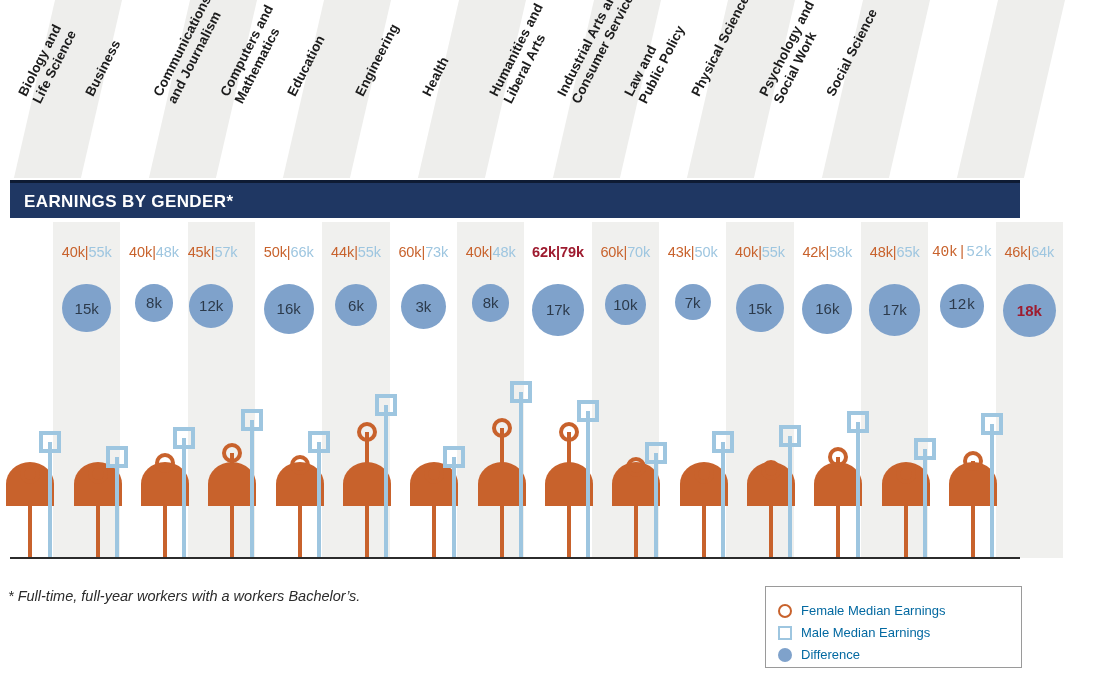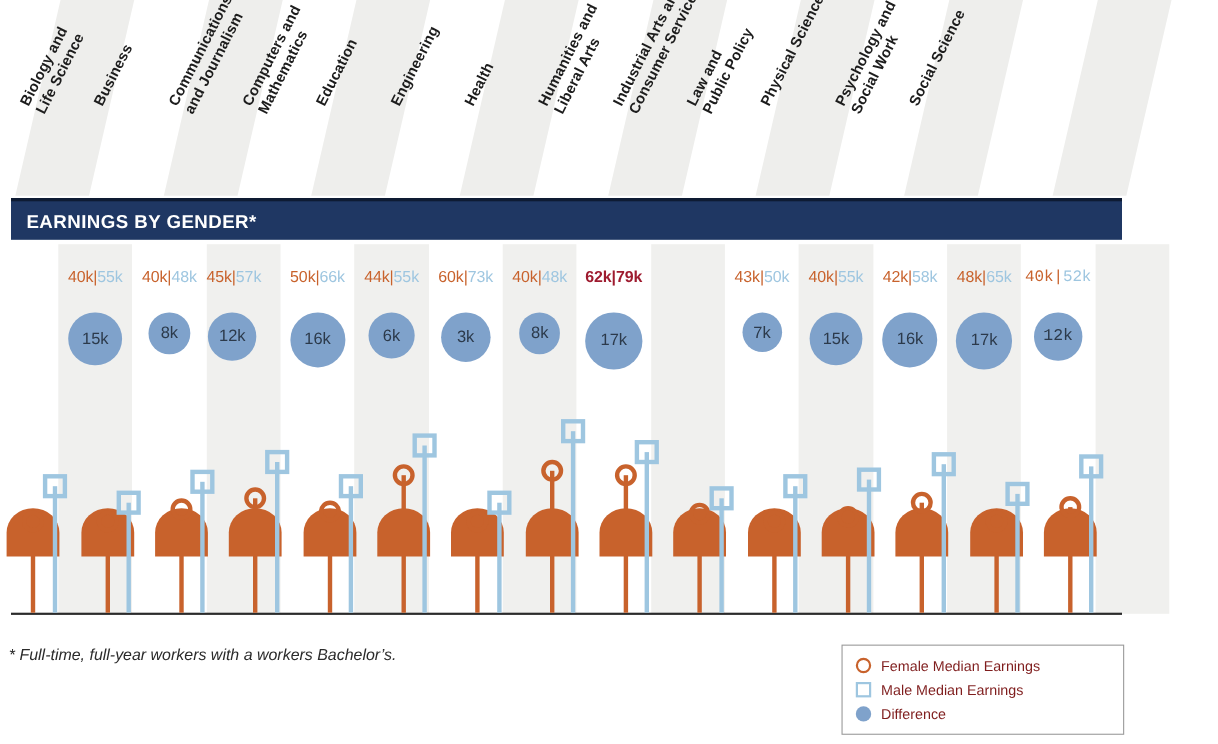--- a/index.html
+++ b/index.html
@@ -59,22 +59,22 @@
   .sq{position:absolute;width:22px;height:22px;border:4px solid #9ec6e0;
       box-sizing:border-box;background:transparent;}
   .dome{position:absolute;background:#c8622c;
         border-top-left-radius:100% 100%;border-top-right-radius:100% 100%;}
 
   
   .footnote{position:absolute;left:8px;top:588px;font-size:14.5px;font-style:italic;
             color:#2b2b2b;font-family:"Liberation Sans","DejaVu Sans",sans-serif;}
   .legend{position:absolute;left:765px;top:586px;width:257px;height:82px;
           border:1px solid #9a9a9a;background:#fff;box-sizing:border-box;}
-  .legend .row{position:absolute;left:12px;font-size:13px;color:#7f1d1d;
-               display:flex;align-items:flex-start;gap:9px;height:20px;}
+  .legend .row{position:absolute;left:12px;font-size:13px;color:#0369a1;
+               display:flex;align-items:flex-end;gap:9px;height:20px;}
   .legend .row:nth-child(1){top:11px;}
   .legend .row:nth-child(2){top:33px;}
   .legend .row:nth-child(3){top:55px;}
   .lg-ring{width:14px;height:14px;border:2.5px solid #c8622c;border-radius:50%;box-sizing:border-box;flex:0 0 auto;}
   .lg-sq{width:14px;height:14px;border:2.5px solid #9ec6e0;box-sizing:border-box;flex:0 0 auto;}
   .lg-dot{width:14px;height:14px;border-radius:50%;background:#7fa2cb;flex:0 0 auto;}
 </style>
 </head>
 <body>
 
@@ -190,20 +190,26 @@
           <div class="diff" style="width: 37.55px; height: 37.55px;">8k</div>
         </div>
       </div>
       <div class="col" style="left: 471.333px; width: 67.3333px;">
         <div class="pair hi"><span class="f">62k</span><span class="sep">|</span><span class="m">79k</span></div>
         <div class="diffwrap">
           <div class="diff" style="width: 51.5px; height: 51.5px;">17k</div>
         </div>
       </div>
       <div class="colstripe" style="left: 538.667px; width: 67.3333px;"></div>
+      <div class="col" style="left: 538.667px; width: 67.3333px;">
+        <div class="pair"><span class="f">60k</span><span class="sep">|</span><span class="m">70k</span></div>
+        <div class="diffwrap">
+          <div class="diff" style="width: 40.65px; height: 40.65px;">10k</div>
+        </div>
+      </div>
       <div class="col" style="left: 606px; width: 67.3333px;">
         <div class="pair"><span class="f">43k</span><span class="sep">|</span><span class="m">50k</span></div>
         <div class="diffwrap">
           <div class="diff" style="width: 36px; height: 36px;">7k</div>
         </div>
       </div>
       <div class="colstripe" style="left: 673.333px; width: 67.3333px;"></div>
       <div class="col" style="left: 673.333px; width: 67.3333px;">
         <div class="pair"><span class="f">40k</span><span class="sep">|</span><span class="m">55k</span></div>
         <div class="diffwrap">
@@ -223,20 +229,26 @@
           <div class="diff" style="width: 51.5px; height: 51.5px;">17k</div>
         </div>
       </div>
       <div class="col" style="left: 875.333px; width: 67.3333px; font-family: Liberation Mono, monospace;">
         <div class="pair"><span class="f">40k</span><span class="sep">|</span><span class="m">52k</span></div>
         <div class="diffwrap">
           <div class="diff" style="width: 43.75px; height: 43.75px;">12k</div>
         </div>
       </div>
       <div class="colstripe" style="left: 942.667px; width: 67.3333px;"></div>
+      <div class="col" style="left: 942.667px; width: 67.3333px;">
+        <div class="pair"><span class="f">46k</span><span class="sep">|</span><span class="m">64k</span></div>
+        <div class="diffwrap">
+          <div class="diff hi" style="width: 53.05px; height: 53.05px;">18k</div>
+        </div>
+      </div>
     </div>
   <div class="baseline"></div>
 
   <div class="footnote">* Full-time, full-year workers with a workers Bachelor’s.</div>
 
   <div class="legend">
     <div class="row">
       <span class="lg-ring"></span>
       <span>Female Median Earnings</span>
     </div>

